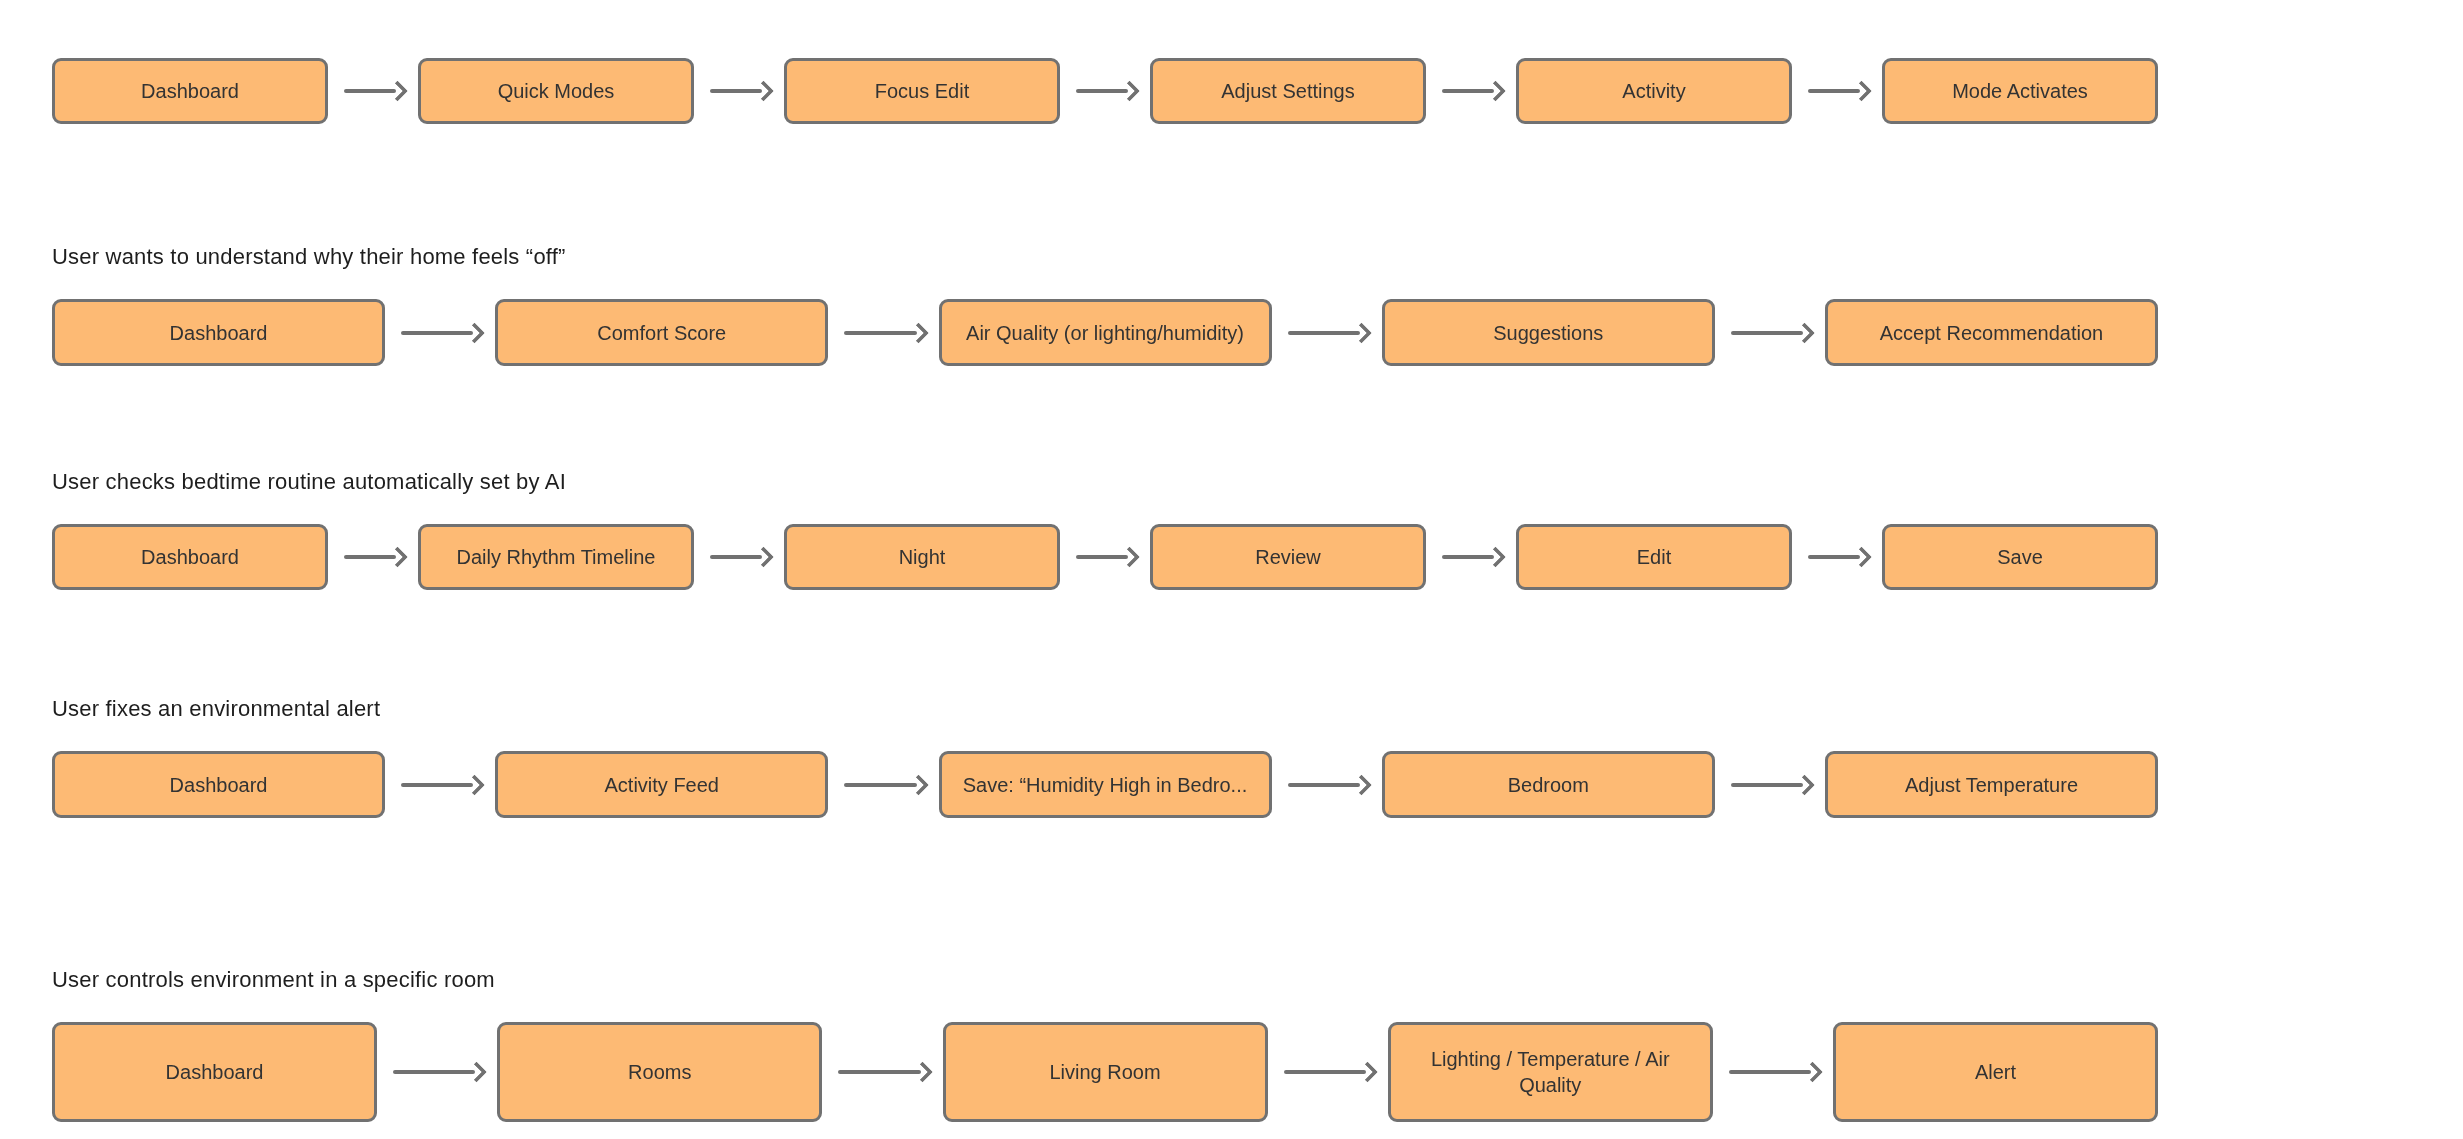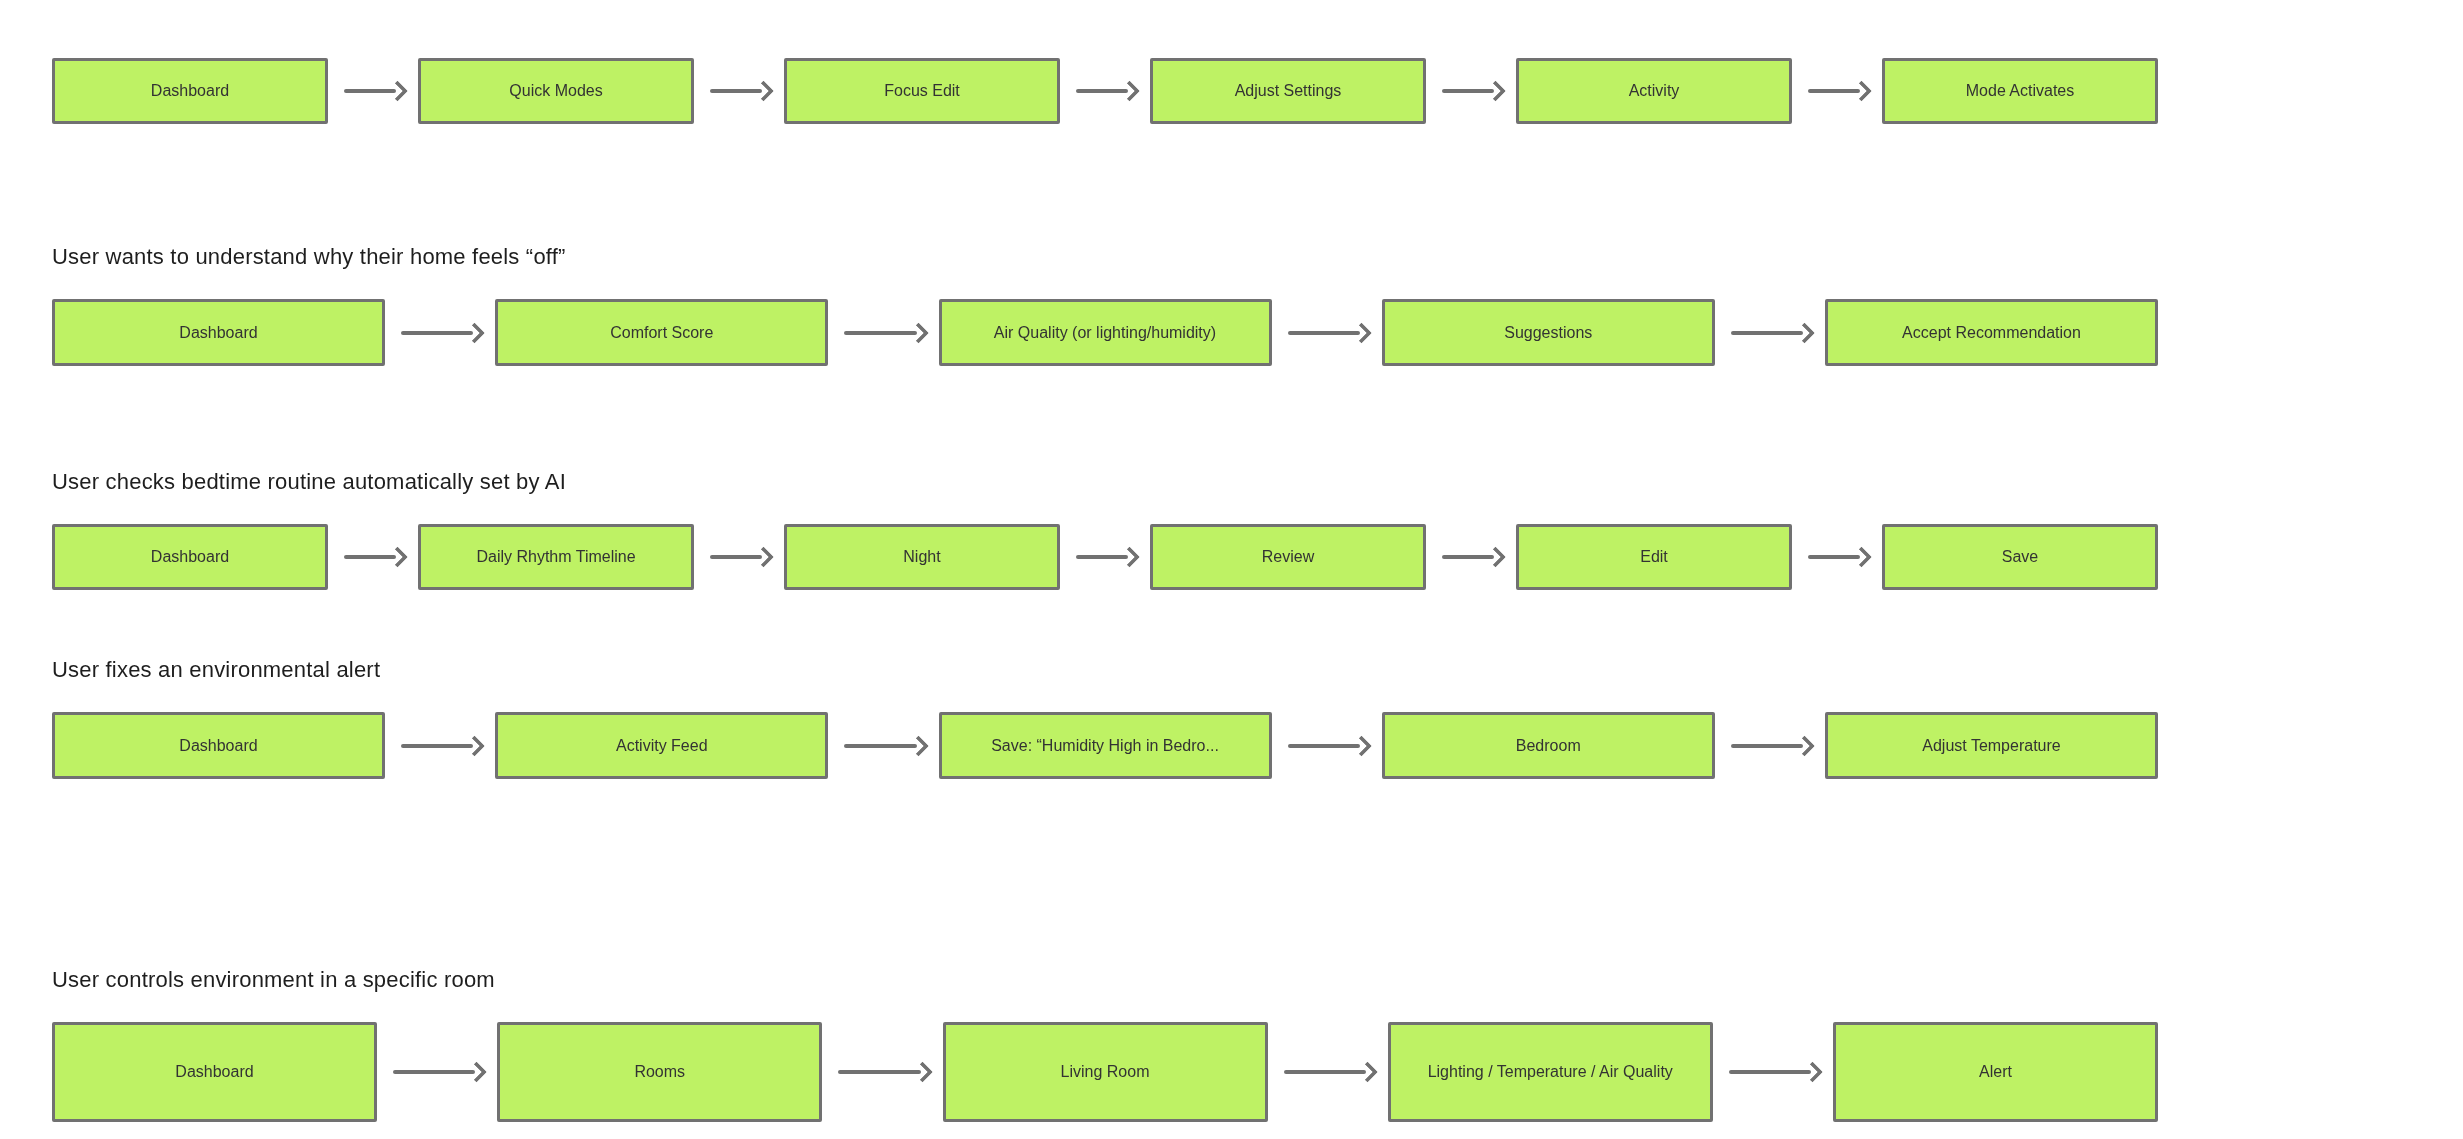--- a/index.html
+++ b/index.html
@@ -11,25 +11,25 @@
   }
   .canvas { position: absolute; inset: 0; background: #ffffff; }
   .flow-row { position: absolute; left: 52px; width: 2106px; }
   .flow-title {
     font-size: 22px; line-height: 28px; font-weight: 500;
     color: var(--title-text-color, #1e1e1e); letter-spacing: 0.2px;
   }
   .flow-steps { display: flex; align-items: stretch; margin-top: 28px; }
   .step {
     flex: 0 0 auto; display: flex; align-items: center; justify-content: center;
-    text-align: center; background: #bef264;
+    text-align: center; background: #fdba74;
     border: 3.5px solid var(--box-border-color, #717171);
-    border-radius: 2px;
+    border-radius: 9px;
     color: var(--box-text-color, #333333);
-    font-size: 16px; line-height: 26px; padding: 4px 12px;
+    font-size: 20px; line-height: 26px; padding: 4px 12px;
   }
   .r6 .step  { width: 276px; height: 66px; }
   .r5 .step  { width: 333px; height: 67px; }
   .tall .step { width: 325px; height: 100px; padding: 4px 24px; }
   .nowrap span { white-space: nowrap; }
   .arrow { flex: 1 1 auto; position: relative; }
   .arrow .shaft {
     position: absolute; top: 50%; left: 16px; right: 22px; height: 4px;
     margin-top: -2px; border-radius: 2px;
     background: var(--arrow-color, #717171);
@@ -164,21 +164,21 @@
       <div class="arrow">
           <div class="shaft"></div>
           <div class="head"></div>
         </div>
       <div class="step">
           <span>Save</span>
         </div>
     </div>
   </section>
 
-  <section class="flow-row" style="top:656px">
+  <section class="flow-row" style="top:695px">
     <h2 class="flow-title">User fixes an environmental alert</h2>
     <div class="flow-steps r5">
       <div class="step">
           <span>Dashboard</span>
         </div>
       <div class="arrow">
           <div class="shaft"></div>
           <div class="head"></div>
         </div>
       <div class="step">

